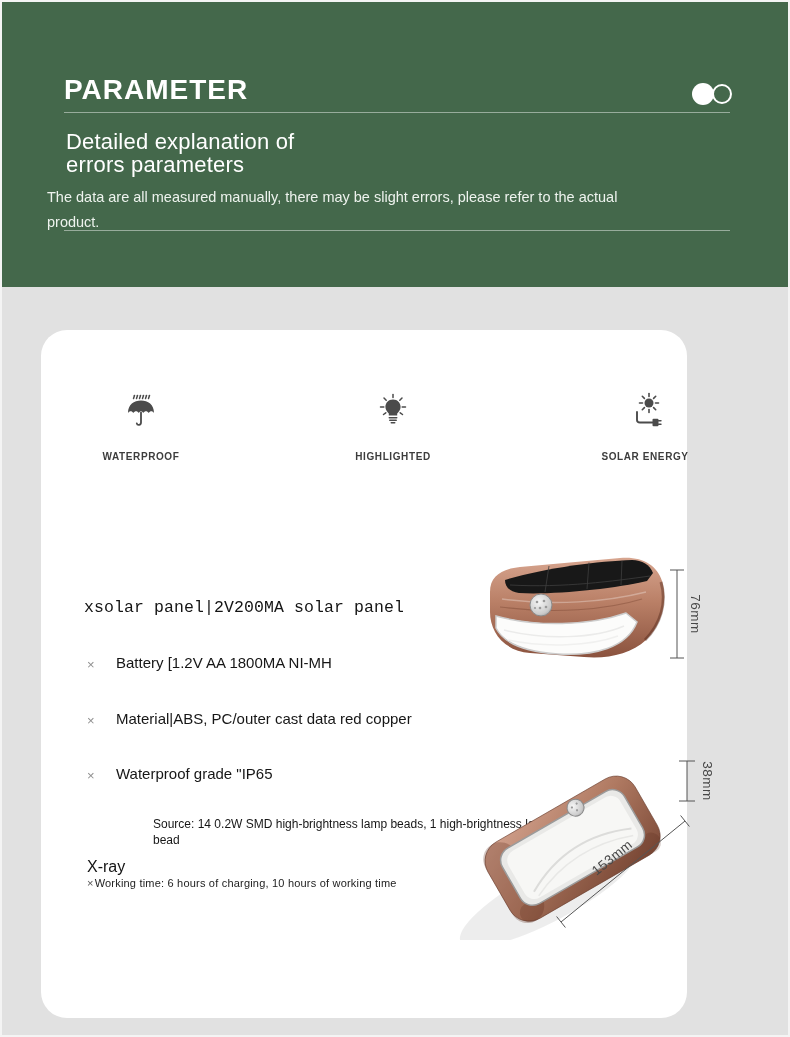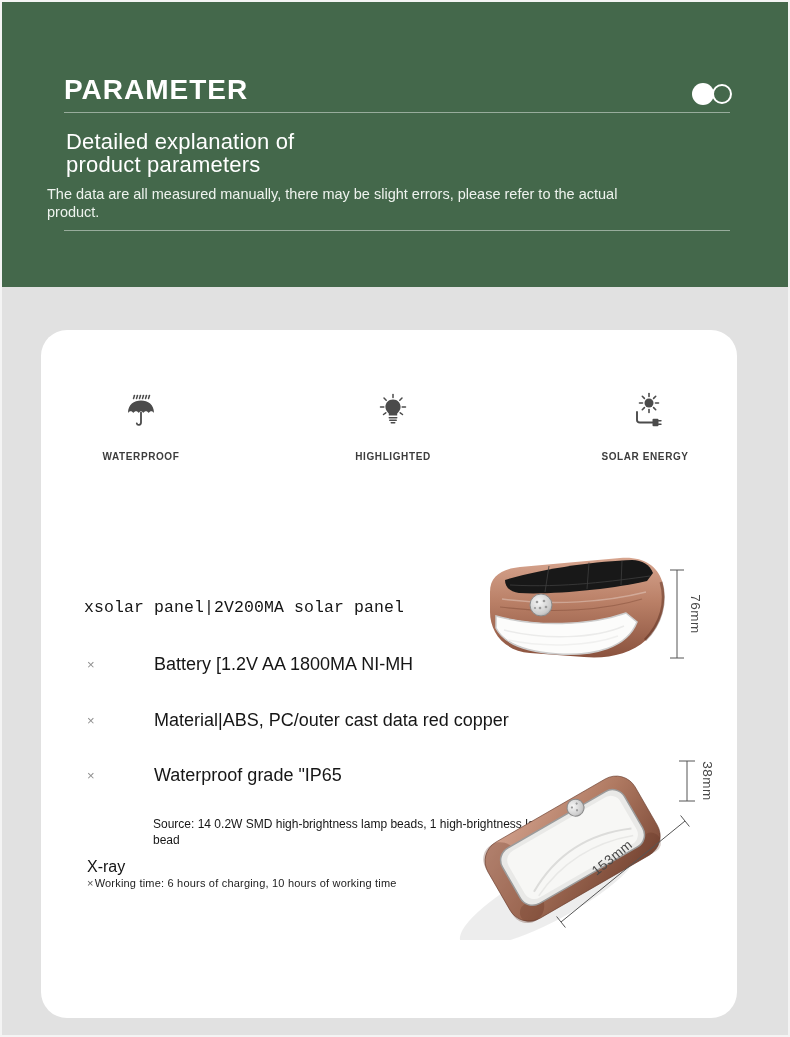--- a/index.html
+++ b/index.html
@@ -13,31 +13,31 @@
            color:#ffffff;letter-spacing:1px;}
   .dot-filled{position:absolute;left:692px;top:83px;width:22px;height:22px;
               border-radius:50%;background:#ffffff;}
   .dot-outline{position:absolute;left:712px;top:84px;width:16px;height:16px;
                border-radius:50%;border:2.5px solid #ffffff;}
   .h-line{position:absolute;left:64px;width:666px;height:1px;background:rgba(255,255,255,.45);}
   .h-line1{top:112px;} .h-line2{top:230px;}
   .h-sub{position:absolute;left:66px;top:130px;font-size:22px;font-weight:500;
          color:#ffffff;line-height:23px;letter-spacing:.2px;}
   .h-disc{position:absolute;left:47px;top:185px;width:622px;font-size:14.5px;
-          color:#eef3ee;line-height:18px;}
+          color:#eef3ee;line-height:25px;}
 
   
-  .card{position:absolute;left:41px;top:330px;width:696px;height:688px;
+  .card{position:absolute;left:41px;top:330px;width:646px;height:688px;
         background:#ffffff;border-radius:26px;}
   .feat{position:absolute;top:62px;width:160px;text-align:center;}
   .feat-1{left:20px;} .feat-2{left:272px;} .feat-3{left:524px;}
   .feat .lb{margin-top:15px;font-size:10px;font-weight:bold;color:#3d3d3d;letter-spacing:.6px;}
 
   .spec-lg{position:absolute;font-size:16.5px;font-weight:500;color:#141414;letter-spacing:.1px;white-space:nowrap;}
-  .spec-md{position:absolute;font-size:18px;font-weight:500;color:#161616;white-space:nowrap;margin-left:38px;}
+  .spec-md{position:absolute;font-size:15px;font-weight:500;color:#161616;white-space:nowrap;}
   .mark{position:absolute;font-size:13px;color:#8f8f8f;}
   .xray{position:absolute;left:46px;top:490px;font-size:16px;font-weight:500;color:#141414;margin-top:38px;}
   .src{position:absolute;left:112px;top:487px;width:426px;font-size:12px;font-weight:500;
        color:#161616;line-height:15.5px;}
   .wt{position:absolute;left:46px;top:547px;font-size:11px;color:#222222;letter-spacing:.2px;white-space:nowrap;}
   .wt .m{color:#555555;margin-right:1px;}
 
   .psvg{position:absolute;}
   svg text{font-family:"Liberation Sans",sans-serif;}
   .dimtxt{font-size:13.5px;fill:#474747;letter-spacing:.5px;}
@@ -48,21 +48,21 @@
 <div id="screen">
   <div class="frame"></div>
 
   <div class="header">
     <div class="h-title">PARAMETER</div>
     <div class="dot-filled"></div>
     <div class="dot-outline"></div>
     <div class="h-line h-line1"></div>
     <div class="h-sub">
       <div>Detailed explanation of</div>
-      <div>product parameters</div>
+      <div>errors parameters</div>
     </div>
     <div class="h-disc">The data are all measured manually, there may be slight errors, please refer to the actual product.</div>
     <div class="h-line h-line2"></div>
   </div>
 
   <div class="card">
 
     <div class="feat feat-1">
       <svg width="40" height="40" viewBox="0 0 40 40">
         <g stroke="#4b4b4b" stroke-width="1.5" stroke-linecap="round">

